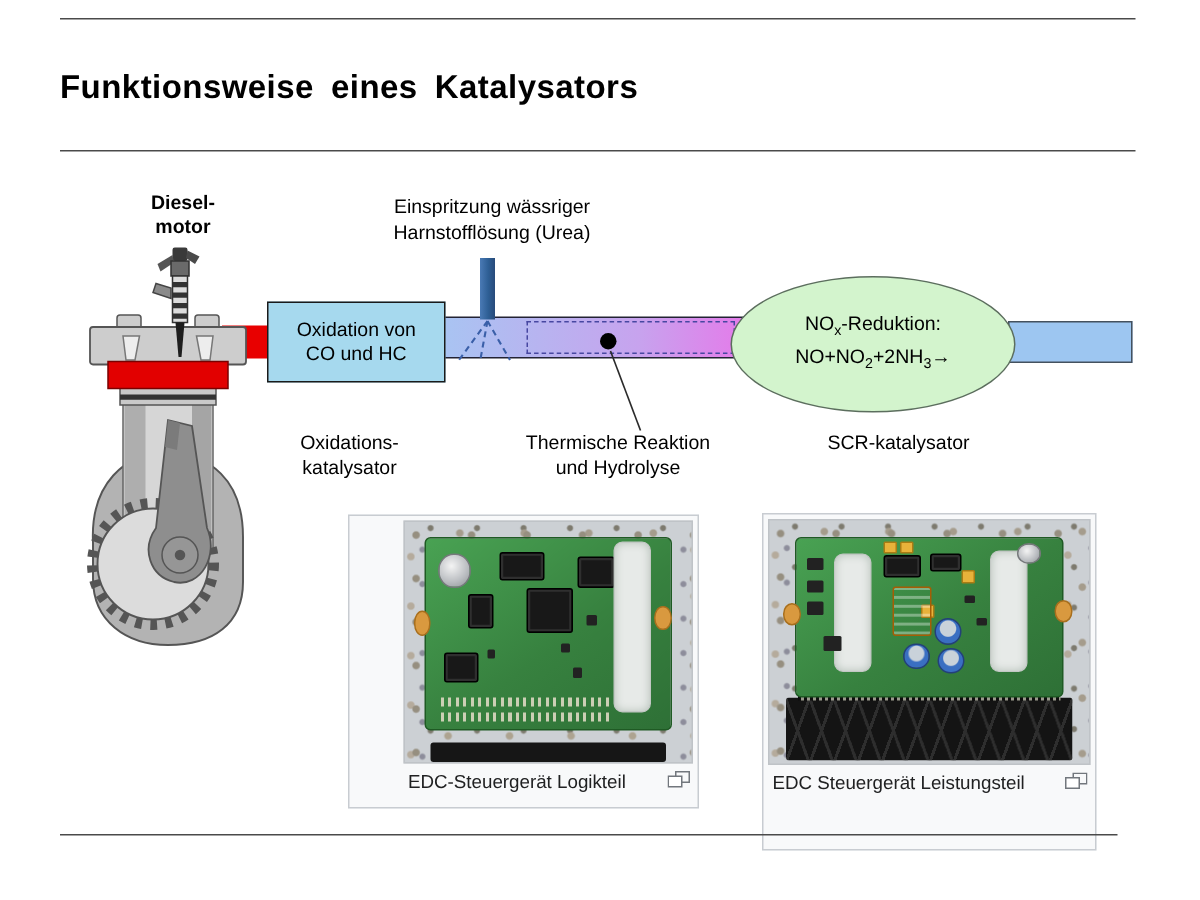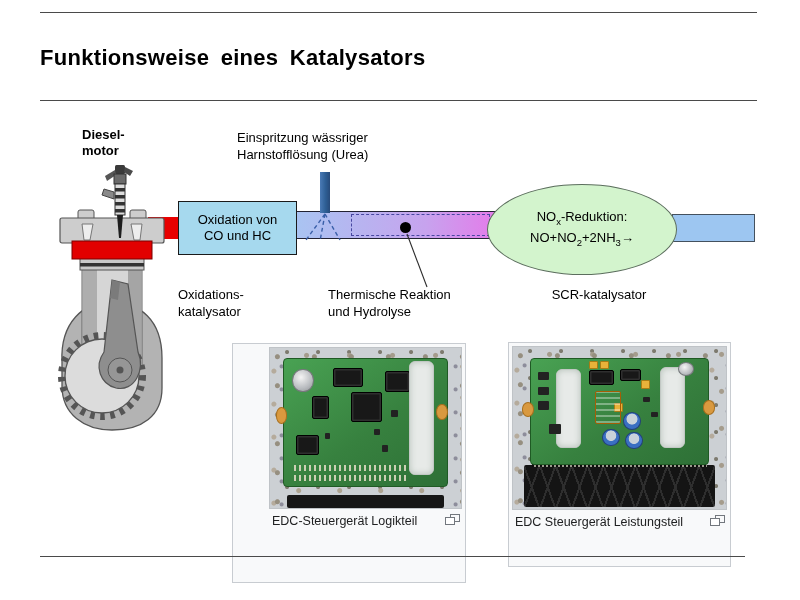--- a/index.html
+++ b/index.html
@@ -6,21 +6,21 @@
   body{width:800px;height:600px;position:relative;font-family:"Liberation Sans",sans-serif;color:#000;overflow:hidden;}
   .abs{position:absolute;}
   .rule{position:absolute;height:1px;background:#4a4a4a;}
   #rule-top{left:40px;top:12px;width:717px;}
   #rule-mid{left:40px;top:100px;width:717px;}
   #rule-bottom{left:40px;top:556px;width:705px;}
   #page-title{left:40px;top:21px;font-size:22px;font-weight:700;letter-spacing:.3px;word-spacing:5px;margin-top:24px;}
   #footer-logo{left:42px;top:561px;font-size:25px;font-weight:400;letter-spacing:.4px;margin-top:43px;}
 
   
-  .dlabel{position:absolute;font-size:13px;line-height:16.5px;}
+  .dlabel{position:absolute;font-size:13px;line-height:16.5px;text-align:center;}
   #engine-label{left:82px;top:127px;width:80px;font-weight:700;line-height:16px;}
   #injection-label{left:237px;top:130px;width:182px;}
   #oxcat-label{left:178px;top:287px;width:110px;}
   #thermal-label{left:328px;top:287px;width:168px;}
   #scr-label{left:514px;top:287px;width:170px;text-align:center;}
 
   
   #pipe-red{left:148px;top:217px;width:32px;height:22px;background:var(--red_pipe);z-index:1;}
   #oxidation-box{left:178px;top:201px;width:117px;height:52px;background:var(--box_blue);
     border:1.5px solid #1a1a1a;z-index:2;display:flex;flex-direction:column;justify-content:center;
@@ -33,21 +33,21 @@
   #nox-ellipse{left:487px;top:184px;width:188px;height:89px;border-radius:50%;background:var(--ellipse_green);
     border:1.5px solid #5c6e5e;z-index:4;display:flex;flex-direction:column;justify-content:center;
     text-align:center;font-size:13px;line-height:15.5px;}
   #nox-ellipse sub{font-size:9.5px;}
   #pipe-right{left:672px;top:214px;width:81px;height:26px;background:var(--pipe_light);border:1px solid #44515e;z-index:1;}
   #diagram-overlay{left:0;top:0;width:800px;height:600px;z-index:6;pointer-events:none;}
   #engine-art{left:58px;top:162px;width:110px;height:272px;z-index:2;}
 
   
   .thumb{position:absolute;background:#f8f9fa;border:1px solid #c8ccd1;padding:3px;box-sizing:border-box;}
-  #figure-1{left:232px;top:343px;width:234px;height:240px;padding-left:36px;}
+  #figure-1{left:232px;top:343px;width:234px;height:196px;padding-left:36px;}
   #figure-2{left:508px;top:342px;width:223px;height:225px;}
   .photo{position:relative;width:100%;border:1px solid #bfc3c7;box-sizing:border-box;overflow:hidden;
     background-color:#ccd0d4;
     background-image:
       radial-gradient(circle at 20% 30%, #968f80 0 2px, rgba(0,0,0,0) 3px),
       radial-gradient(circle at 70% 60%, #ada390 0 2px, rgba(0,0,0,0) 3px),
       radial-gradient(circle at 40% 80%, #8d8d9b 0 1.5px, rgba(0,0,0,0) 2.5px),
       radial-gradient(circle at 85% 20%, #a59c8c 0 2px, rgba(0,0,0,0) 3px),
       radial-gradient(circle at 55% 15%, #7d7a6e 0 1.5px, rgba(0,0,0,0) 2.5px),
       radial-gradient(circle at 10% 70%, #b5ab9c 0 2px, rgba(0,0,0,0) 3px);

